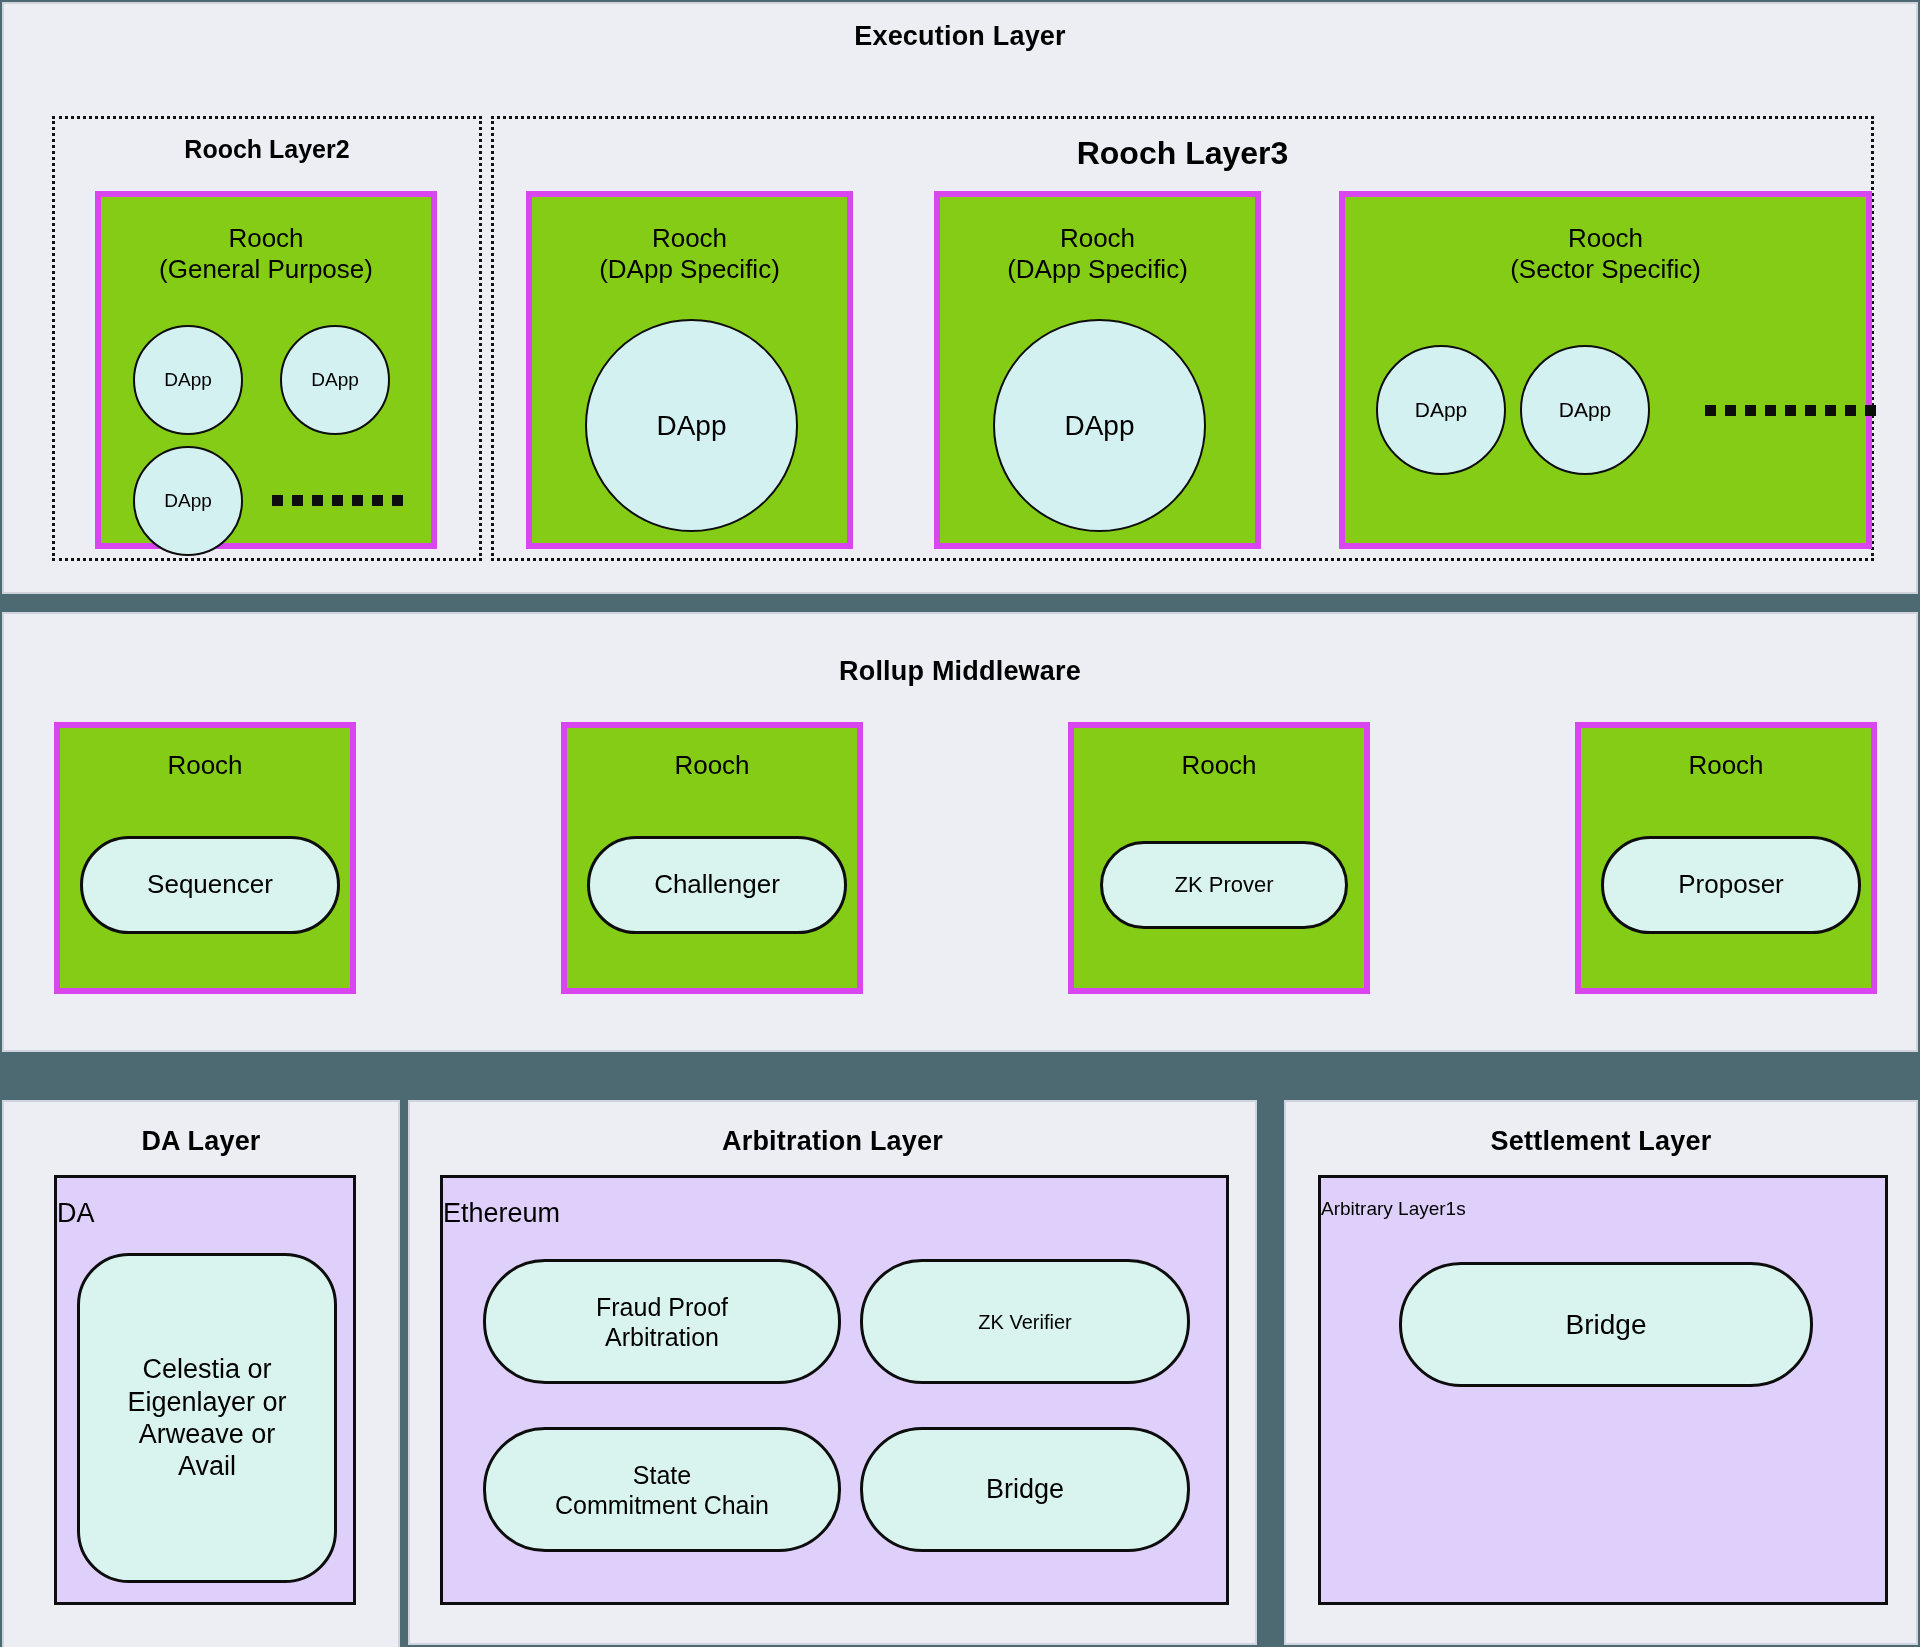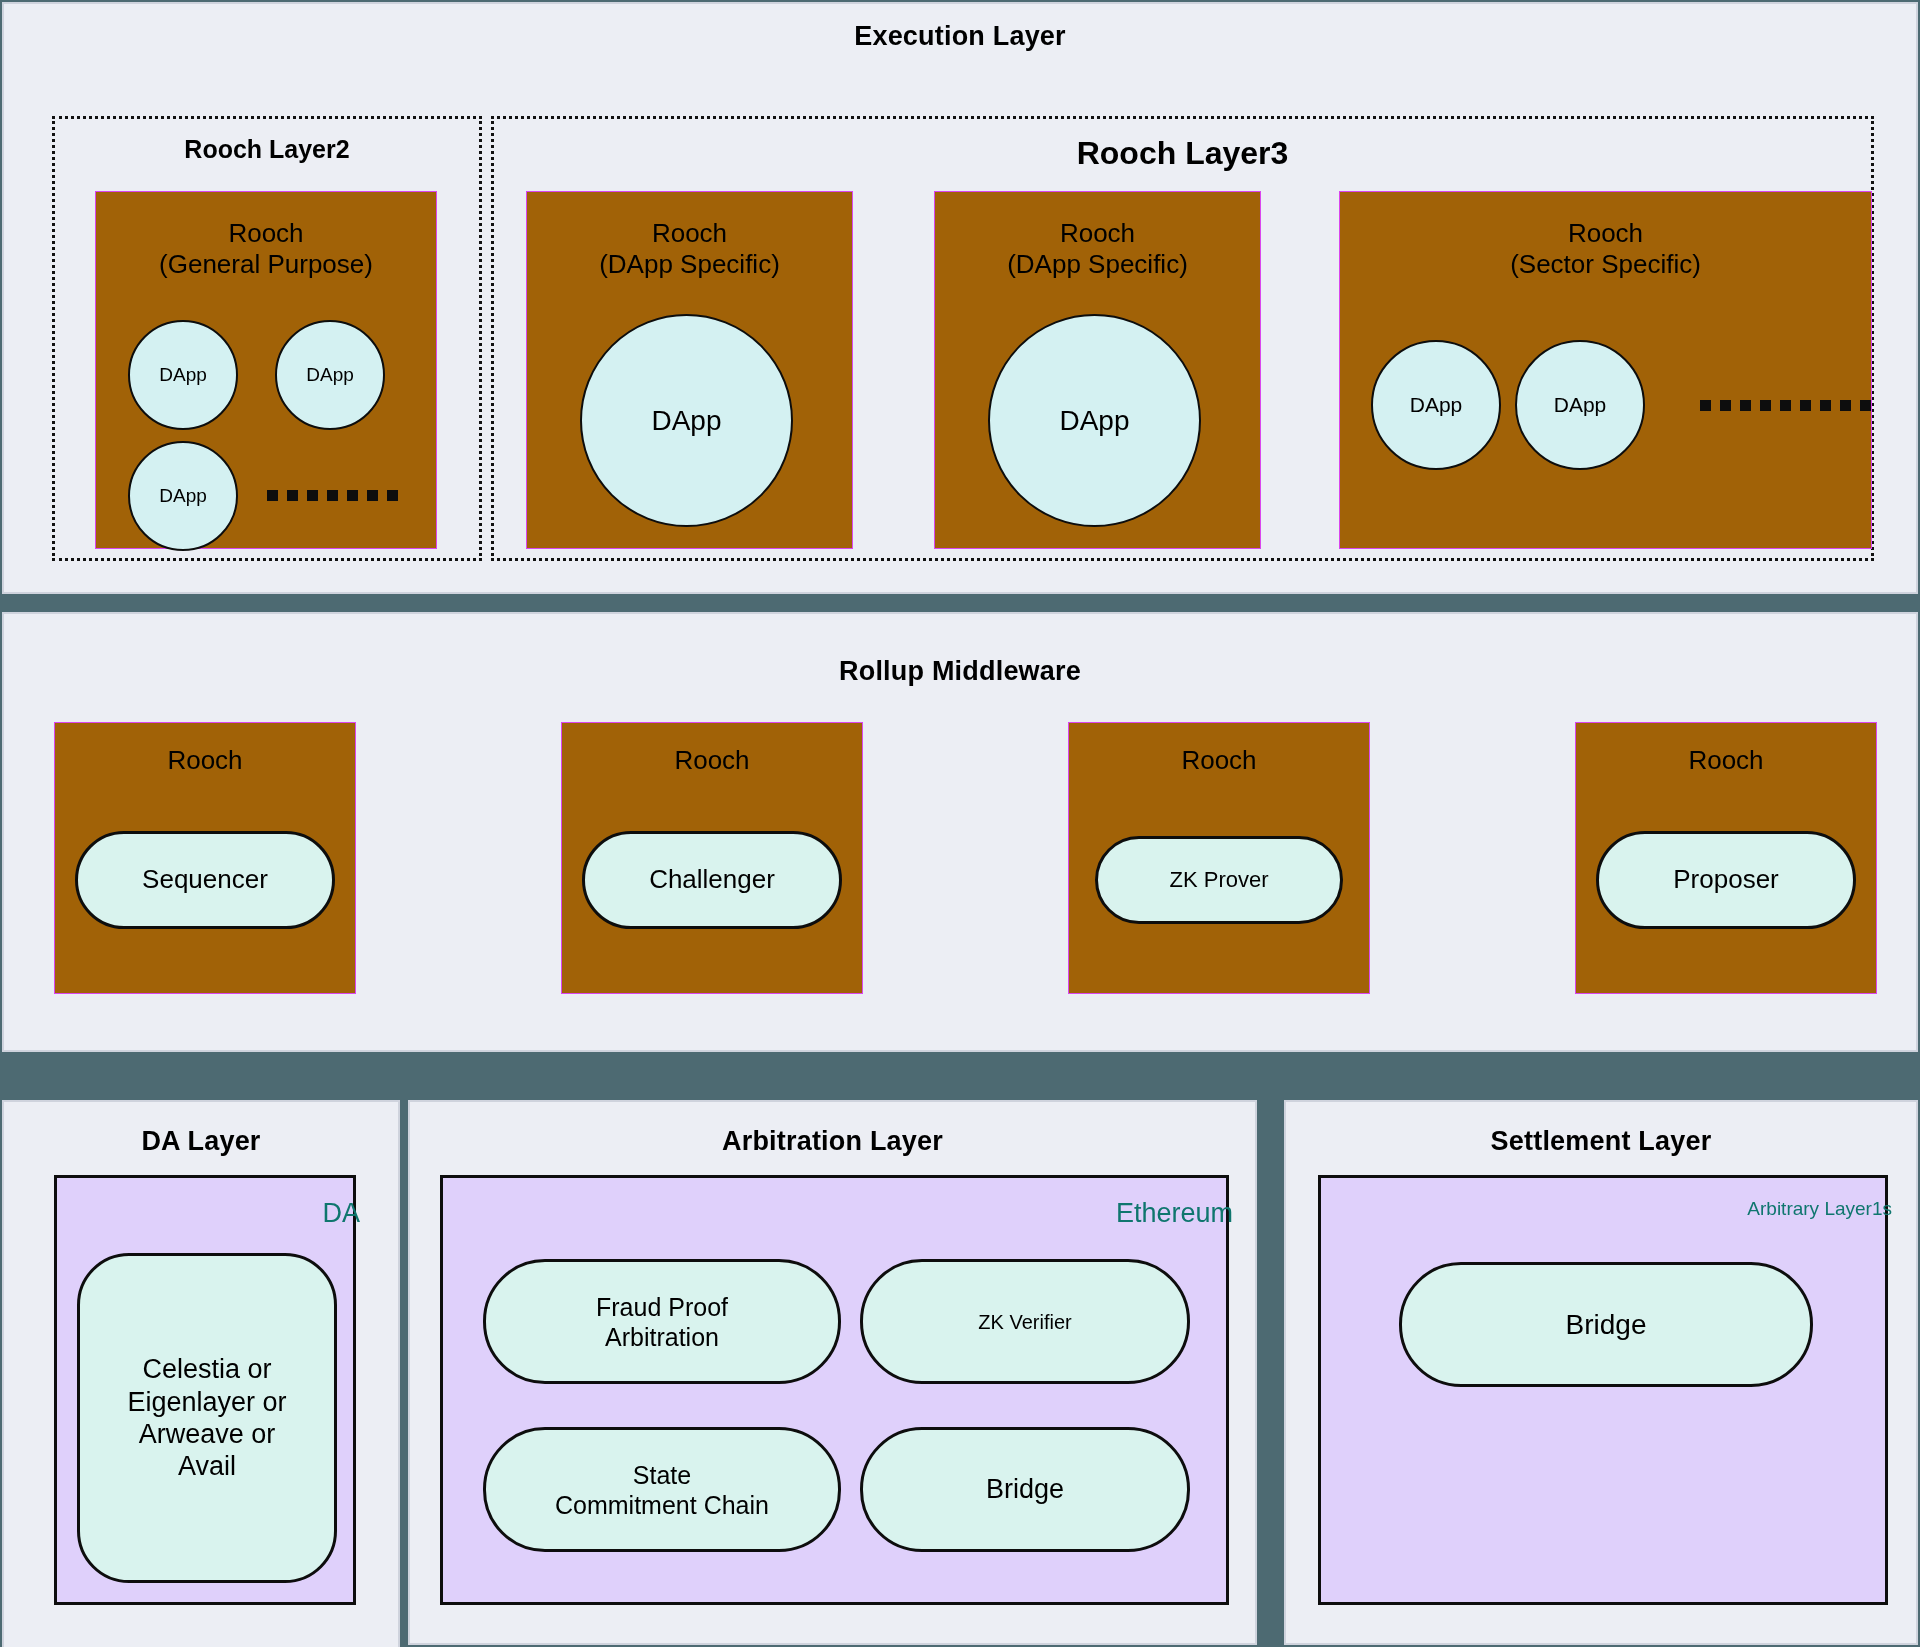--- a/index.html
+++ b/index.html
@@ -37,42 +37,41 @@
   }
   .group-title {
     text-align: center;
     font-weight: bold;
     color: #000;
   }
 
   
   .rooch-box {
     position: absolute;
-    background: #a16207;
-    border: 1px solid #d946ef;
+    background: #84cc16;
+    border: 6px solid #d946ef;
     box-sizing: border-box;
   }
   .rooch-label {
     text-align: center;
     color: #000;
     line-height: 1.18;
     white-space: pre-line;
   }
 
   
   .purple-box {
     position: absolute;
     background: #dfd0fb;
     border: 3px solid #0d0d0d;
     box-sizing: border-box;
   }
   .purple-label {
-    text-align: right;
-    color: #0f766e;
-    padding-left: 7px;
+    text-align: left;
+    color: #000000;
   }
 
   
   .dapp-circle {
     position: absolute;
     background: #d4f1f2;
     border: 2.5px solid #0d0d0d;
     border-radius: 50%;
     display: flex;
     align-items: center;

